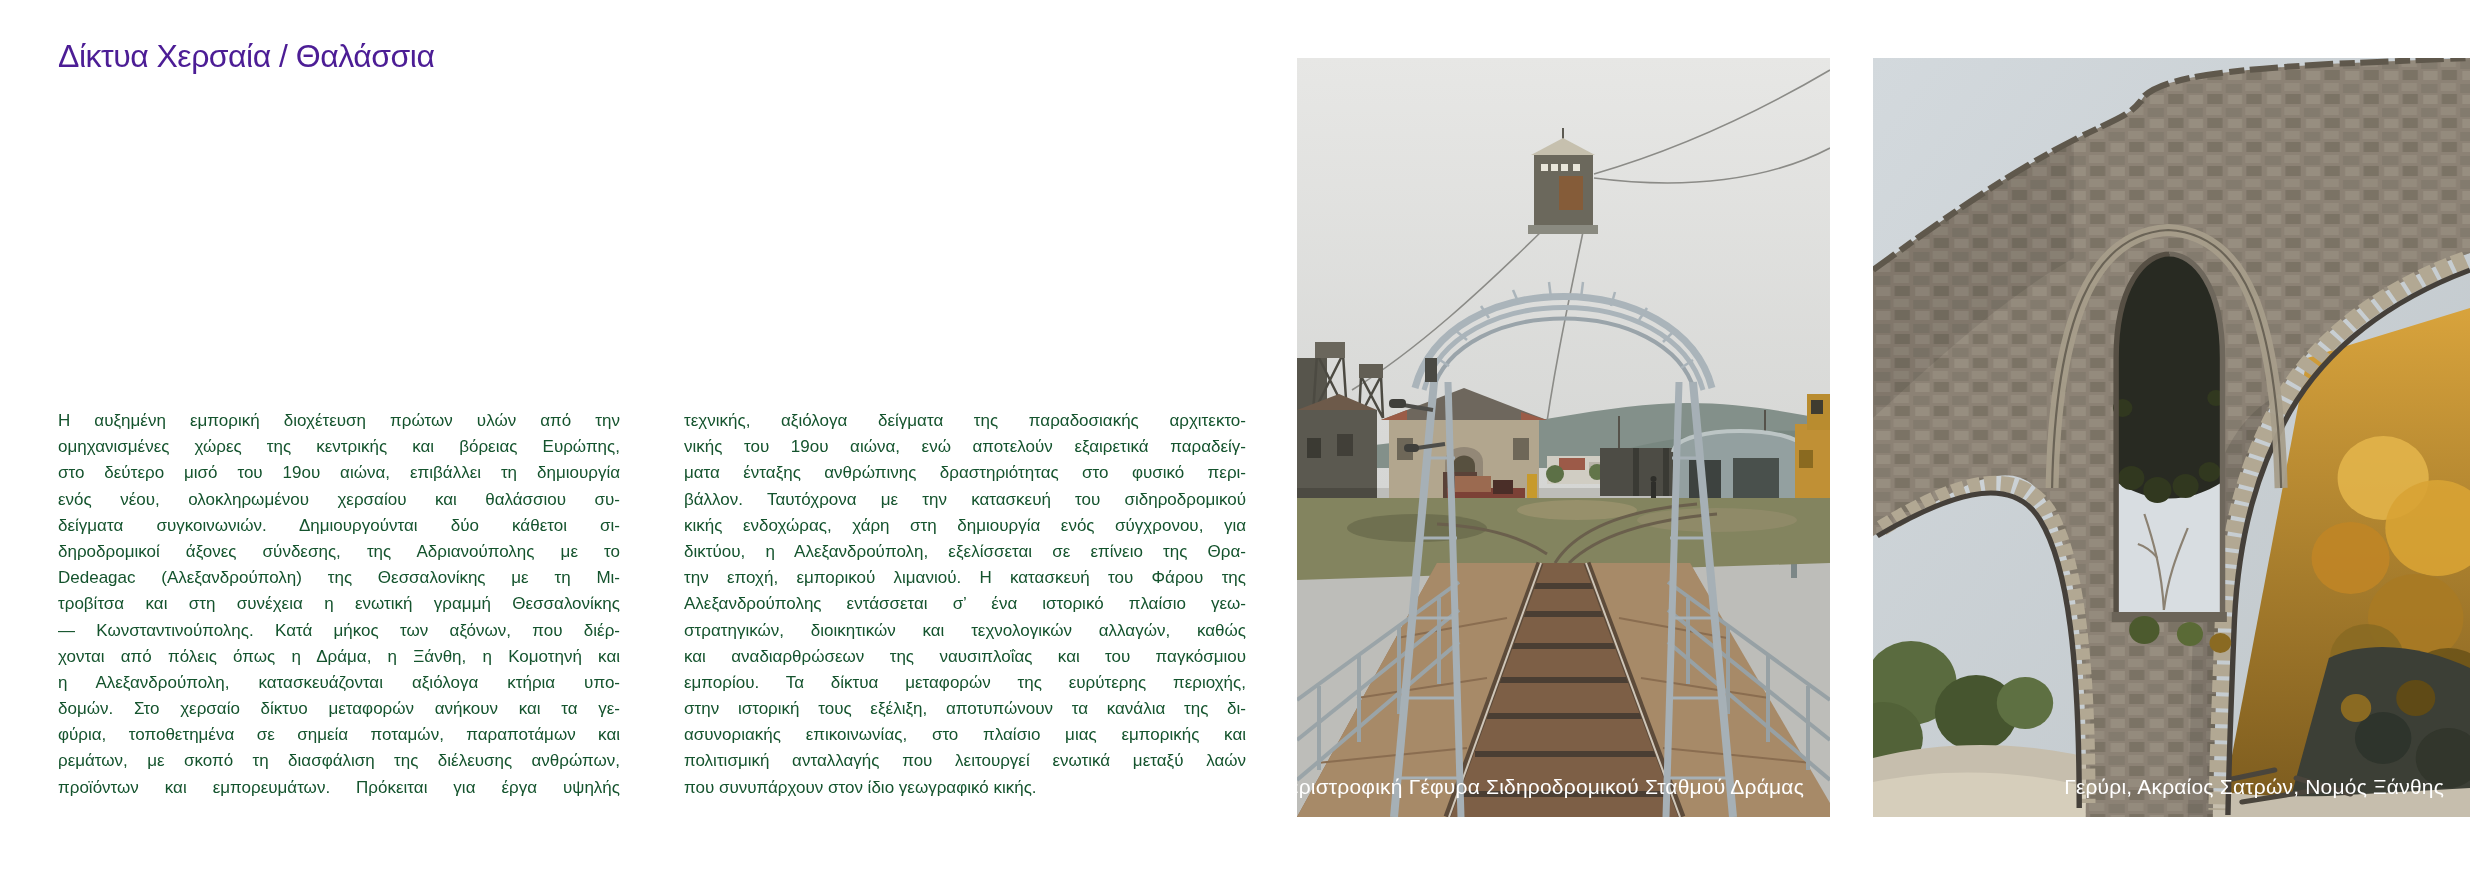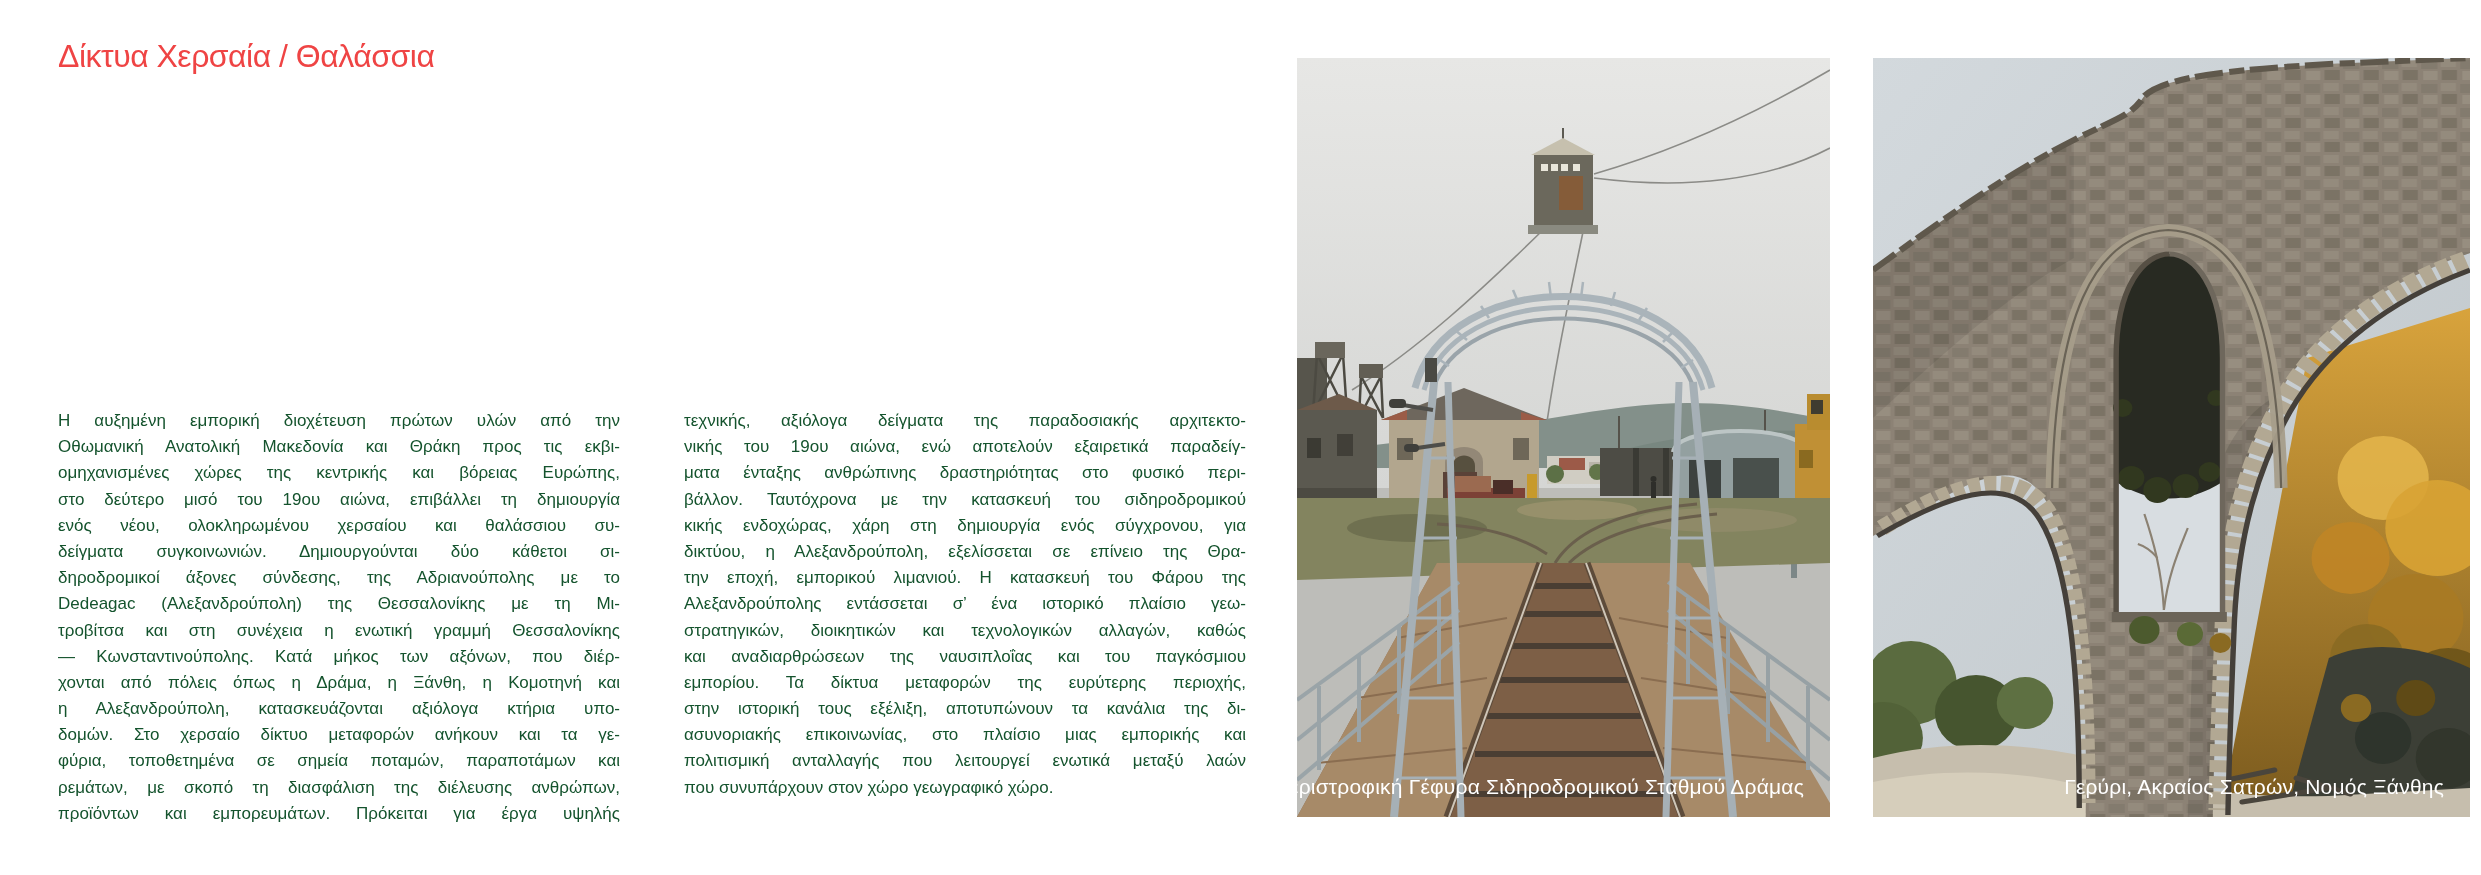--- a/index.html
+++ b/index.html
@@ -9,21 +9,21 @@
     font-family:"Liberation Sans", sans-serif;
     color:#3c3c3c;
     overflow:hidden;
     position:relative;
   }
   .page{position:relative;width:2481px;height:875px;background:#ffffff;}
 
   .page-title{
     position:absolute;left:58px;top:38px;margin:0;
     font-size:32px;font-weight:400;letter-spacing:-0.5px;
-    color:#ef4444;
+    color:#4c1d95;
   }
 
   .column{
     position:absolute;top:408px;
     width:562px;
     font-size:17px;line-height:26.2px;
     color:#14532d;
   }
   .col-1{left:58px;}
   .col-2{left:684px;}
@@ -52,21 +52,20 @@
 </style>
 </head>
 <body>
 
 <div class="page">
 
   <h1 class="page-title">Δίκτυα Χερσαία / Θαλάσσια</h1>
 
   <div class="column col-1">
       <div class="tline">Η αυξημένη εμπορική διοχέτευση πρώτων υλών από την</div>
-      <div class="tline">Οθωμανική Ανατολική Μακεδονία και Θράκη προς τις εκβι-</div>
       <div class="tline">ομηχανισμένες χώρες της κεντρικής και βόρειας Ευρώπης,</div>
       <div class="tline">στο δεύτερο μισό του 19ου αιώνα, επιβάλλει τη δημιουργία</div>
       <div class="tline">ενός νέου, ολοκληρωμένου χερσαίου και θαλάσσιου συ-</div>
       <div class="tline">δείγματα συγκοινωνιών. Δημιουργούνται δύο κάθετοι σι-</div>
       <div class="tline">δηροδρομικοί άξονες σύνδεσης, της Αδριανούπολης με το</div>
       <div class="tline">Dedeagac (Αλεξανδρούπολη) της Θεσσαλονίκης με τη Μι-</div>
       <div class="tline">τροβίτσα και στη συνέχεια η ενωτική γραμμή Θεσσαλονίκης</div>
       <div class="tline">— Κωνσταντινούπολης. Κατά μήκος των αξόνων, που διέρ-</div>
       <div class="tline">χονται από πόλεις όπως η Δράμα, η Ξάνθη, η Κομοτηνή και</div>
       <div class="tline">η Αλεξανδρούπολη, κατασκευάζονται αξιόλογα κτήρια υπο-</div>
@@ -83,21 +82,21 @@
       <div class="tline">κικής ενδοχώρας, χάρη στη δημιουργία ενός σύγχρονου, για</div>
       <div class="tline">δικτύου, η Αλεξανδρούπολη, εξελίσσεται σε επίνειο της Θρα-</div>
       <div class="tline">την εποχή, εμπορικού λιμανιού. Η κατασκευή του Φάρου της</div>
       <div class="tline">Αλεξανδρούπολης εντάσσεται σ’ ένα ιστορικό πλαίσιο γεω-</div>
       <div class="tline">στρατηγικών, διοικητικών και τεχνολογικών αλλαγών, καθώς</div>
       <div class="tline">και αναδιαρθρώσεων της ναυσιπλοΐας και του παγκόσμιου</div>
       <div class="tline">εμπορίου. Τα δίκτυα μεταφορών της ευρύτερης περιοχής,</div>
       <div class="tline">στην ιστορική τους εξέλιξη, αποτυπώνουν τα κανάλια της δι-</div>
       <div class="tline">ασυνοριακής επικοινωνίας, στο πλαίσιο μιας εμπορικής και</div>
       <div class="tline">πολιτισμική ανταλλαγής που λειτουργεί ενωτικά μεταξύ λαών</div>
-      <div class="tline">που συνυπάρχουν στον χώρο γεωγραφικό χώρο.</div>
+      <div class="tline">που συνυπάρχουν στον ίδιο γεωγραφικό κικής.</div>
     </div>
 
   <figure class="photo photo-1" aria-label="Σιδηροδρομική γραμμή πάνω σε περιστροφική γέφυρα με μεταλλική αψίδα, παλιά κτήρια σταθμού και βουνά στο βάθος">
     <svg viewBox="0 0 533 759" preserveAspectRatio="none">
       <defs>
         <linearGradient id="p1sky" x1="0" y1="0" x2="0" y2="1">
           <stop offset="0" stop-color="#e7e7e5"></stop>
             <stop offset="1" stop-color="#d5d6d4"></stop>
         </linearGradient>
         <linearGradient id="p1deck" x1="0" y1="0" x2="0" y2="1">

